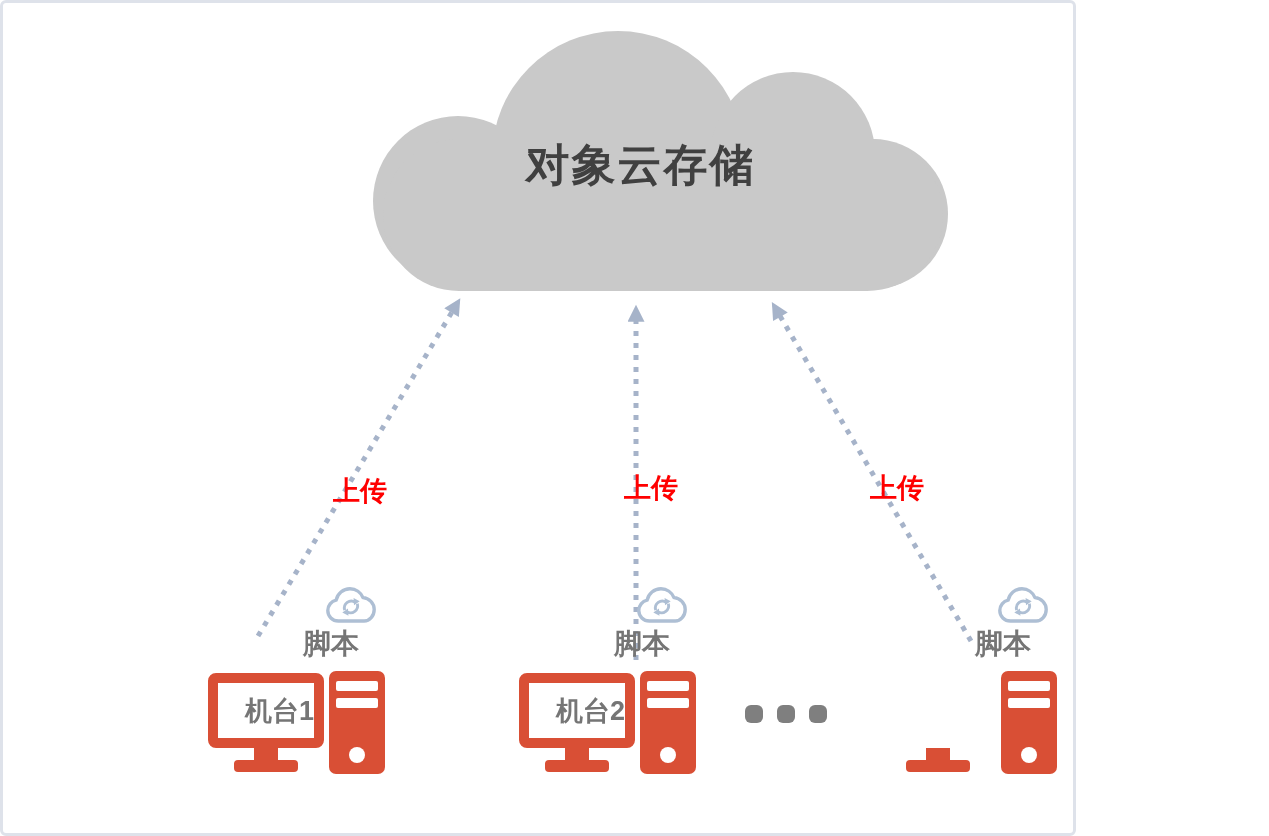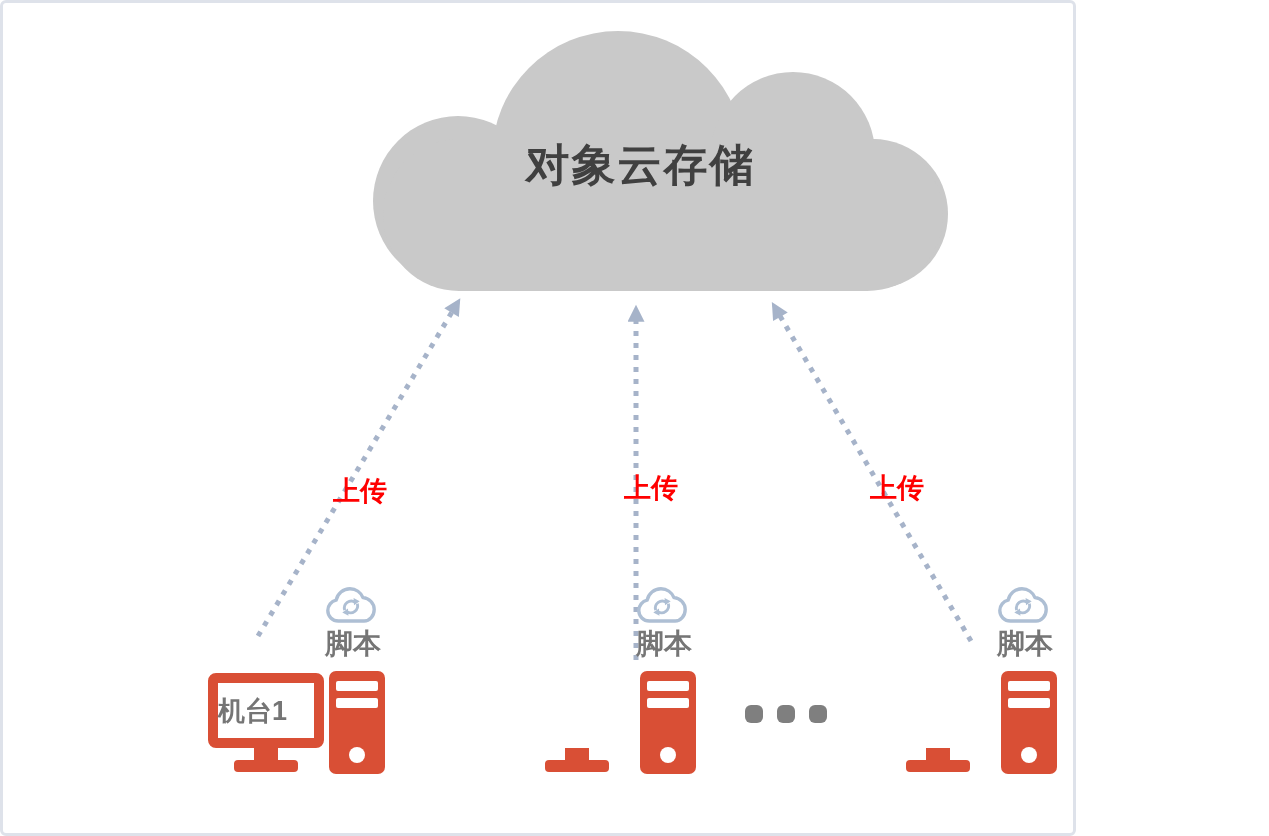--- a/index.html
+++ b/index.html
@@ -22,27 +22,27 @@
     position:absolute;width:78px;text-align:right;font-size:27px;font-weight:bold;
     color:var(--upload-red,#FF0000);line-height:30px;
   }
   
   .machine{position:absolute;top:578px;width:180px;height:200px;}
   .script-icon{position:absolute;left:116px;top:2px;width:54px;height:44px;}
   .script-cloud-outline{fill:#fff;stroke:var(--script-icon-blue,#AEBFD4);stroke-width:4;stroke-linejoin:round;}
   .sync-arc{fill:none;stroke:var(--script-icon-blue,#AEBFD4);stroke-width:3.4;}
   .sync-head{fill:var(--script-icon-blue,#AEBFD4);}
   .script-label{
-    position:absolute;left:95px;top:48px;width:100px;text-align:center;
+    position:absolute;left:95px;top:48px;width:100px;text-align:left;
     font-size:28px;font-weight:bold;color:var(--label-gray,#757575);line-height:30px;
   }
   .monitor{
     position:absolute;left:0;top:92px;width:116px;height:75px;box-sizing:border-box;
     border:10px solid var(--machine-red,#D94F35);border-radius:8px;background:#fff;
-    display:flex;align-items:center;justify-content:flex-start;
+    display:flex;align-items:center;justify-content:flex-end;
   }
   .machine-name{font-size:27px;font-weight:bold;color:var(--label-gray,#757575);white-space:nowrap;}
   .stand-neck{position:absolute;left:46px;top:167px;width:24px;height:12px;background:var(--machine-red,#D94F35);}
   .stand-base{position:absolute;left:26px;top:179px;width:64px;height:12px;border-radius:4px;background:var(--machine-red,#D94F35);}
   .tower{position:absolute;left:121px;top:90px;width:56px;height:103px;border-radius:7px;background:var(--machine-red,#D94F35);}
   .slot{position:absolute;left:7px;width:42px;height:10px;border-radius:2px;background:#fff;}
   .slot.s1{top:10px;}
   .slot.s2{top:27px;}
   .tower-light{position:absolute;left:20px;top:76px;width:16px;height:16px;border-radius:50%;background:#fff;}
   
@@ -103,20 +103,23 @@
 
   <div class="machine" style="left:516px;">
     <svg class="script-icon" viewBox="0 0 64 52" aria-hidden="true">
       <path class="script-cloud-outline" d="M47.5 45 H17 C10 45 4.5 39.4 4.5 32.5 C4.5 26.5 8.7 21.5 14.4 20.3 C15.9 12.6 22.7 6.8 30.8 6.8 C37.8 6.8 43.8 11.1 46.2 17.3 C53.5 17.7 59.5 23.8 59.5 31.2 C59.5 38.8 54.1 45 47.5 45 Z"></path>
       <path class="sync-arc" d="M24.5 32 a8.3 8.3 0 0 1 12.5 -9.3"></path>
       <polygon class="sync-head" points="35,17.8 42.3,21.7 35.6,26.3"></polygon>
       <path class="sync-arc" d="M39.5 24.5 a8.3 8.3 0 0 1 -12.5 9.3"></path>
       <polygon class="sync-head" points="29,38.7 21.7,34.8 28.4,30.2"></polygon>
     </svg>
     <div class="script-label">脚本</div>
+    <div class="monitor">
+      <span class="machine-name">机台2</span>
+    </div>
     <div class="stand-neck"></div>
     <div class="stand-base"></div>
     <div class="tower">
       <div class="slot s1"></div>
       <div class="slot s2"></div>
       <div class="tower-light"></div>
     </div>
   </div>
 
   <div class="dots">

